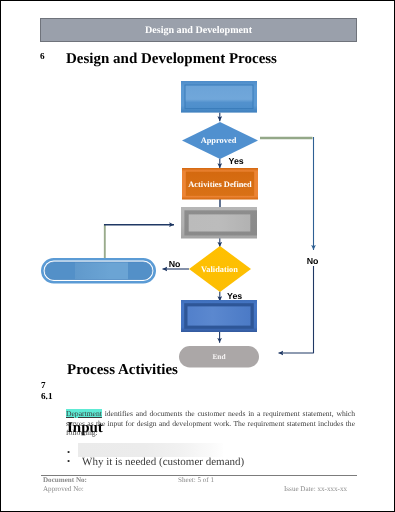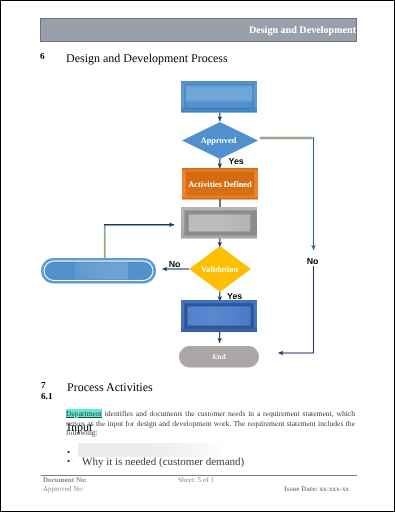--- a/index.html
+++ b/index.html
@@ -1,25 +1,25 @@
 <!DOCTYPE html>
 <html><head>
 <meta charset="utf-8">
 <style>
   html,body{margin:0;padding:0;background:#fff;}
   body{width:395px;height:512px;overflow:hidden;font-family:"Liberation Serif",serif;-webkit-font-smoothing:antialiased;text-rendering:geometricPrecision;}
   *{-webkit-font-smoothing:antialiased;}
   .page{position:absolute;left:0;top:0;width:395px;height:512px;box-sizing:border-box;border:1.6px solid #000;background:#fff;}
 
   
-  .hdr{position:absolute;left:39px;top:17px;width:317px;height:24px;background:#9aa0ab;border:1px solid #6f737b;box-sizing:border-box;display:flex;align-items:center;justify-content:flex-end;}
+  .hdr{position:absolute;left:39px;top:17px;width:317px;height:24px;background:#9aa0ab;border:1px solid #6f737b;box-sizing:border-box;display:flex;align-items:center;justify-content:center;}
   .hdr-title{color:#ffffff;font-weight:bold;font-size:10.1px;}
 
   .h-num{position:absolute;font-weight:bold;font-size:9.2px;color:#000;}
-  .h-txt{position:absolute;font-weight:normal;font-size:12px;color:#000;}
+  .h-txt{position:absolute;font-weight:bold;font-size:15px;color:#000;}
 
   svg.flow{position:absolute;left:0;top:0;width:395px;height:512px;}
 
   
   .para{position:absolute;font-size:7.6px;color:#3b3b3b;line-height:9.6px;}
   .bullets{position:absolute;font-size:11px;color:#3b3b3b;}
   .foot{position:absolute;font-size:7.1px;color:#8a8a8a;}
   .footline{position:absolute;background:#7c7c7c;height:1px;}
   .hl{background:#5eead4;color:#3b3b3b;text-decoration:underline;}
 
@@ -198,34 +198,34 @@
       <text class="shape-label end-label" x="218" y="358.2">End</text>
     </g>
 
     <text class="edge-label" x="227.6" y="163.4">Yes</text>
     <text class="edge-label" x="226" y="297.8">Yes</text>
     <text class="edge-label" x="167.7" y="265.7">No</text>
     <text class="edge-label" x="305.7" y="262.8">No</text>
   </svg>
 
   <div class="h-num" style="left:40px;top:379px;">7</div>
-  <div class="h-txt" style="left:66px;top:379px;">Process Activities</div>
+  <div class="h-txt" style="left:66px;top:361px;">Process Activities</div>
   <div class="h-num" style="left:40px;top:390px;">6.1</div>
   <div class="h-txt" style="left:66px;top:390px;margin-top:29px;">Input</div>
 
   <div class="para" style="left:65px;top:408px;width:289px;text-align:justify;">
     <span class="hl">Department</span><span> identifies and documents the customer needs in a requirement statement, which serves as the input for design and development work. The requirement statement includes the following:</span>
   </div>
 
   <div class="bullets" style="left:65px;top:446px;width:294px;">
     <div class="bl" style="height:9px;">
         <span class="dot"></span>
         <span class="bl-redacted"></span>
       </div>
     <div class="bl"><span class="dot"></span><span>Why it is needed (customer demand)</span></div>
   </div>
 
   <div class="footline" style="left:40px;top:474px;width:316px;"></div>
   <div class="foot" style="left:42px;top:475.4px;font-weight:bold;">Document No:</div>
   <div class="foot" style="left:42px;top:484.4px;">Approved No:</div>
   <div class="foot" style="left:177px;top:475.4px;">Sheet: 5 of 1</div>
-  <div class="foot" style="left:283px;top:484.4px;font-weight:bold;">Issue Date: xx-xxx-xx</div>
+  <div class="foot" style="left:283px;top:484.4px;">Issue Date: xx-xxx-xx</div>
 </div>
 
 </body></html>

